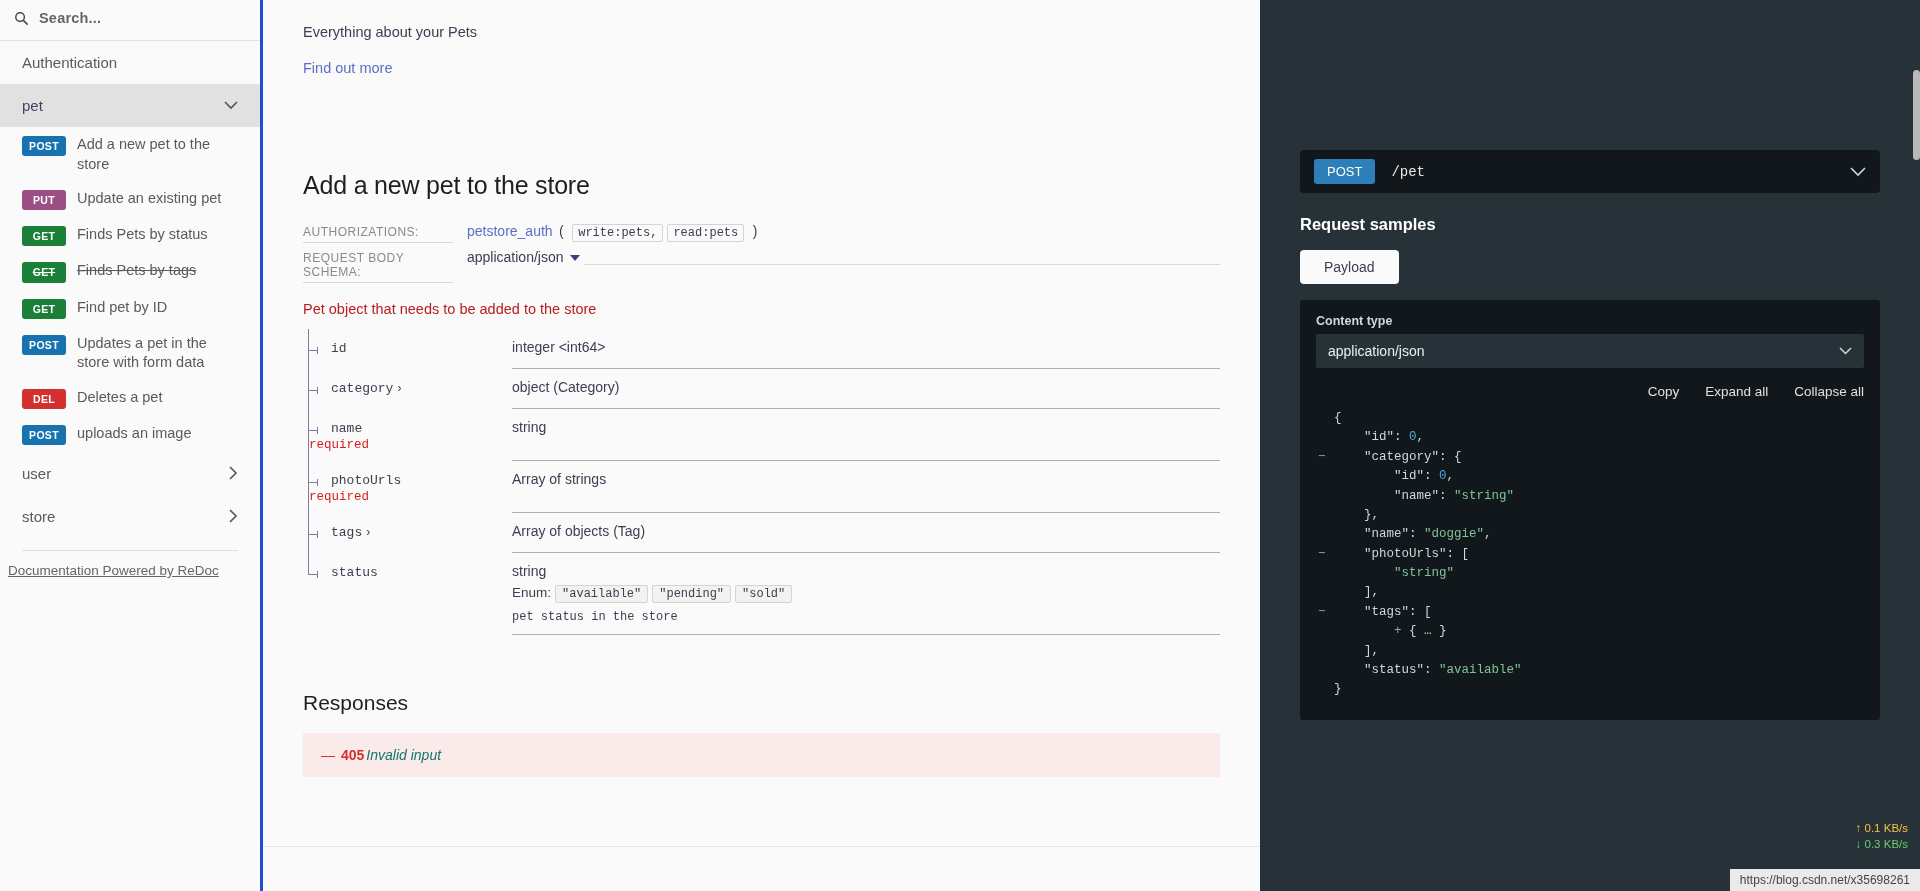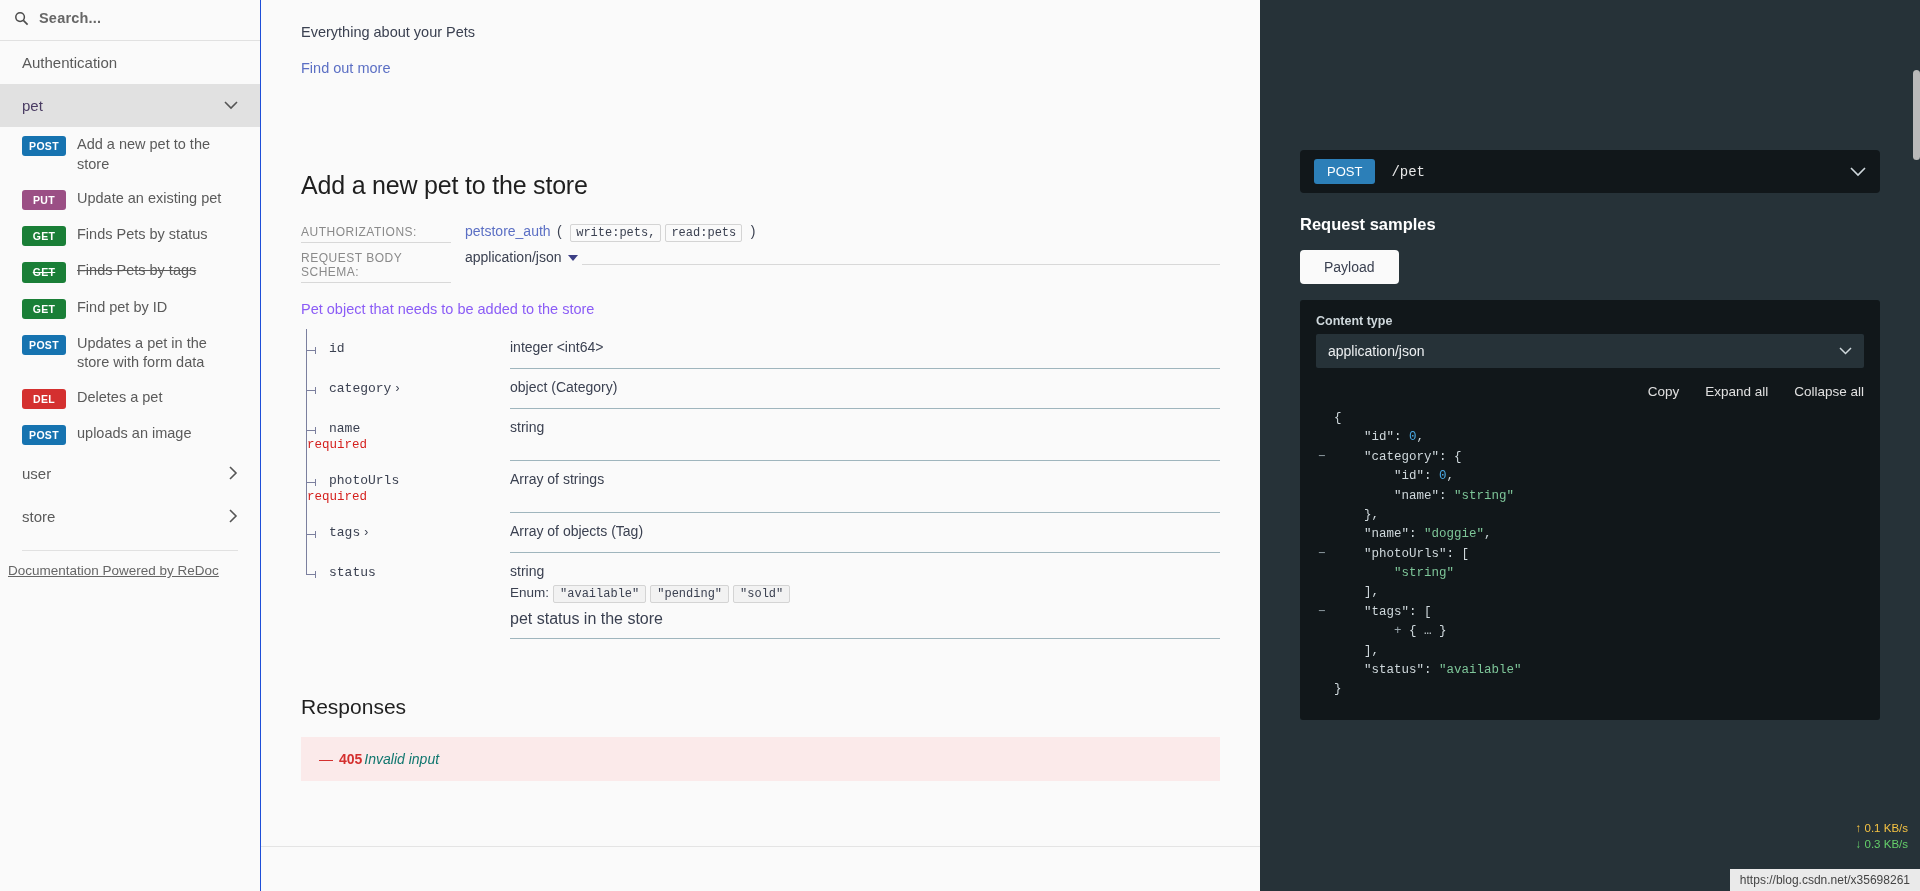--- a/index.html
+++ b/index.html
@@ -75,21 +75,21 @@
     text-decoration: underline; cursor: pointer;
   }
 
   
   .content {
     flex: 1 1 auto;
     background: #fafafa;
     height: 891px;
     overflow: hidden;
     position: relative;
-    border-left: 1px solid #1d4ed8;
+    border-left: 3px solid #1d4ed8;
   }
   .content-inner { padding: 24px 40px 0 40px; }
 
   .intro-text { font-size: 14.5px; color: #3b4151; margin-bottom: 20px; }
   .intro-link { font-size: 14.5px; color: #5b6fc4; cursor: pointer; }
 
   .op-title {
     font-size: 25px; color: #1f1f1f; font-weight: 400;
     margin-top: 95px; margin-bottom: 22px;
     letter-spacing: -.2px;
@@ -115,21 +115,21 @@
   }
   .rbs-line { display: flex; align-items: flex-end; width: 100%; }
   .rbs-value { font-size: 14px; color: #3b4151; margin-right: 6px; }
   .caret-down {
     width: 0; height: 0; display: inline-block;
     border-left: 5px solid transparent; border-right: 5px solid transparent;
     border-top: 6px solid #3c3f85; margin-bottom: 4px; cursor: pointer;
   }
   .rbs-underline { flex: 1 1 auto; border-bottom: 1px solid #d8d8d8; margin-left: 4px; height: 1px; }
 
-  .body-desc { font-size: 14.5px; color: #8b5cf6; margin: 18px 0 12px 0; }
+  .body-desc { font-size: 14.5px; color: #b91c1c; margin: 18px 0 12px 0; }
 
   
   .schema { position: relative; }
   .schema-rows { position: relative; }
   .srow {
     display: flex;
     position: relative;
     min-height: 40px;
     gap: 24px;
   }
@@ -169,21 +169,21 @@
   }
   .stype { font-size: 14px; color: #3b4151; }
   .enum-line { margin-top: 6px; font-size: 13.5px; color: #3b4151; }
   .enum-chip {
     display: inline-block;
     font-family: "Liberation Mono", monospace;
     font-size: 12px; color: #3b4151;
     border: 1px solid #d4d4d4; background: #f2f2f2;
     padding: 1px 6px; margin-left: 4px; border-radius: 2px;
   }
-  .sdesc { margin-top: 7px; font-size: 16px; color: #3b4151; }
+  .sdesc { margin-top: 7px; font-size: 12px; color: #3b4151; font-family: Liberation Mono, monospace; }
 
   .responses-title {
     font-size: 21px; color: #1f1f1f; font-weight: 400;
     margin-top: 56px; margin-bottom: 18px;
   }
   .response-box {
     background: #fbeaea;
     padding: 14px 18px;
     font-size: 14px;
     cursor: pointer;

